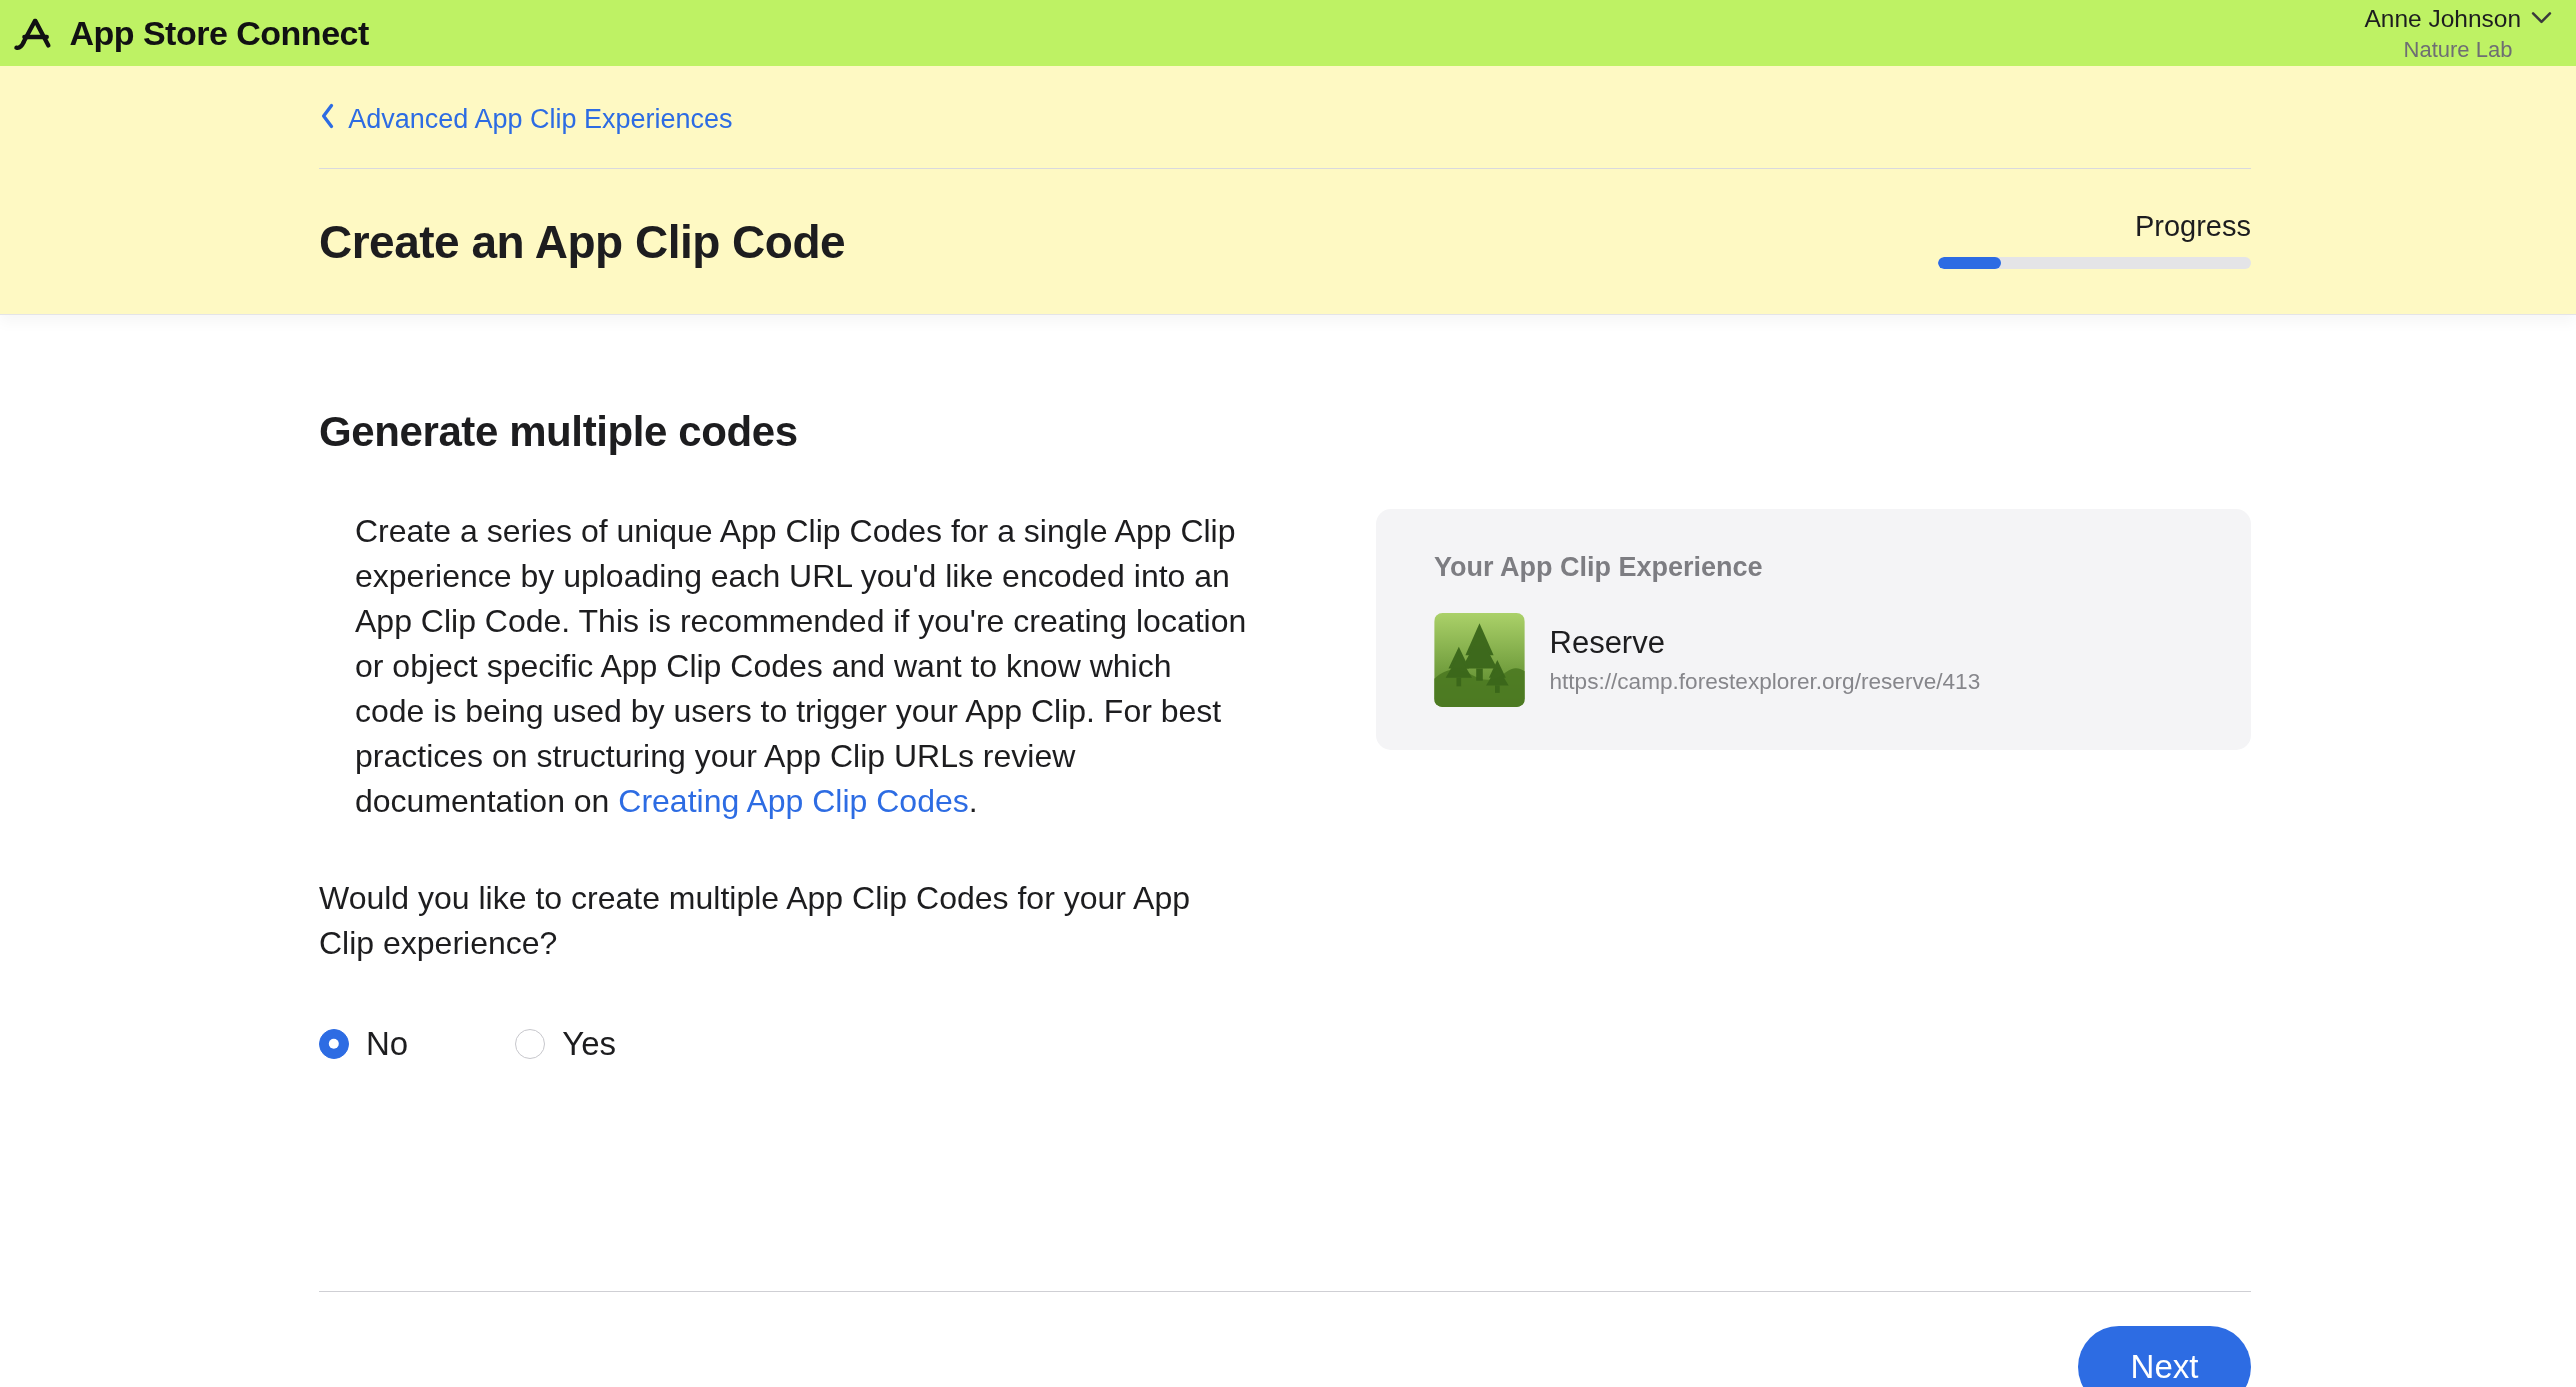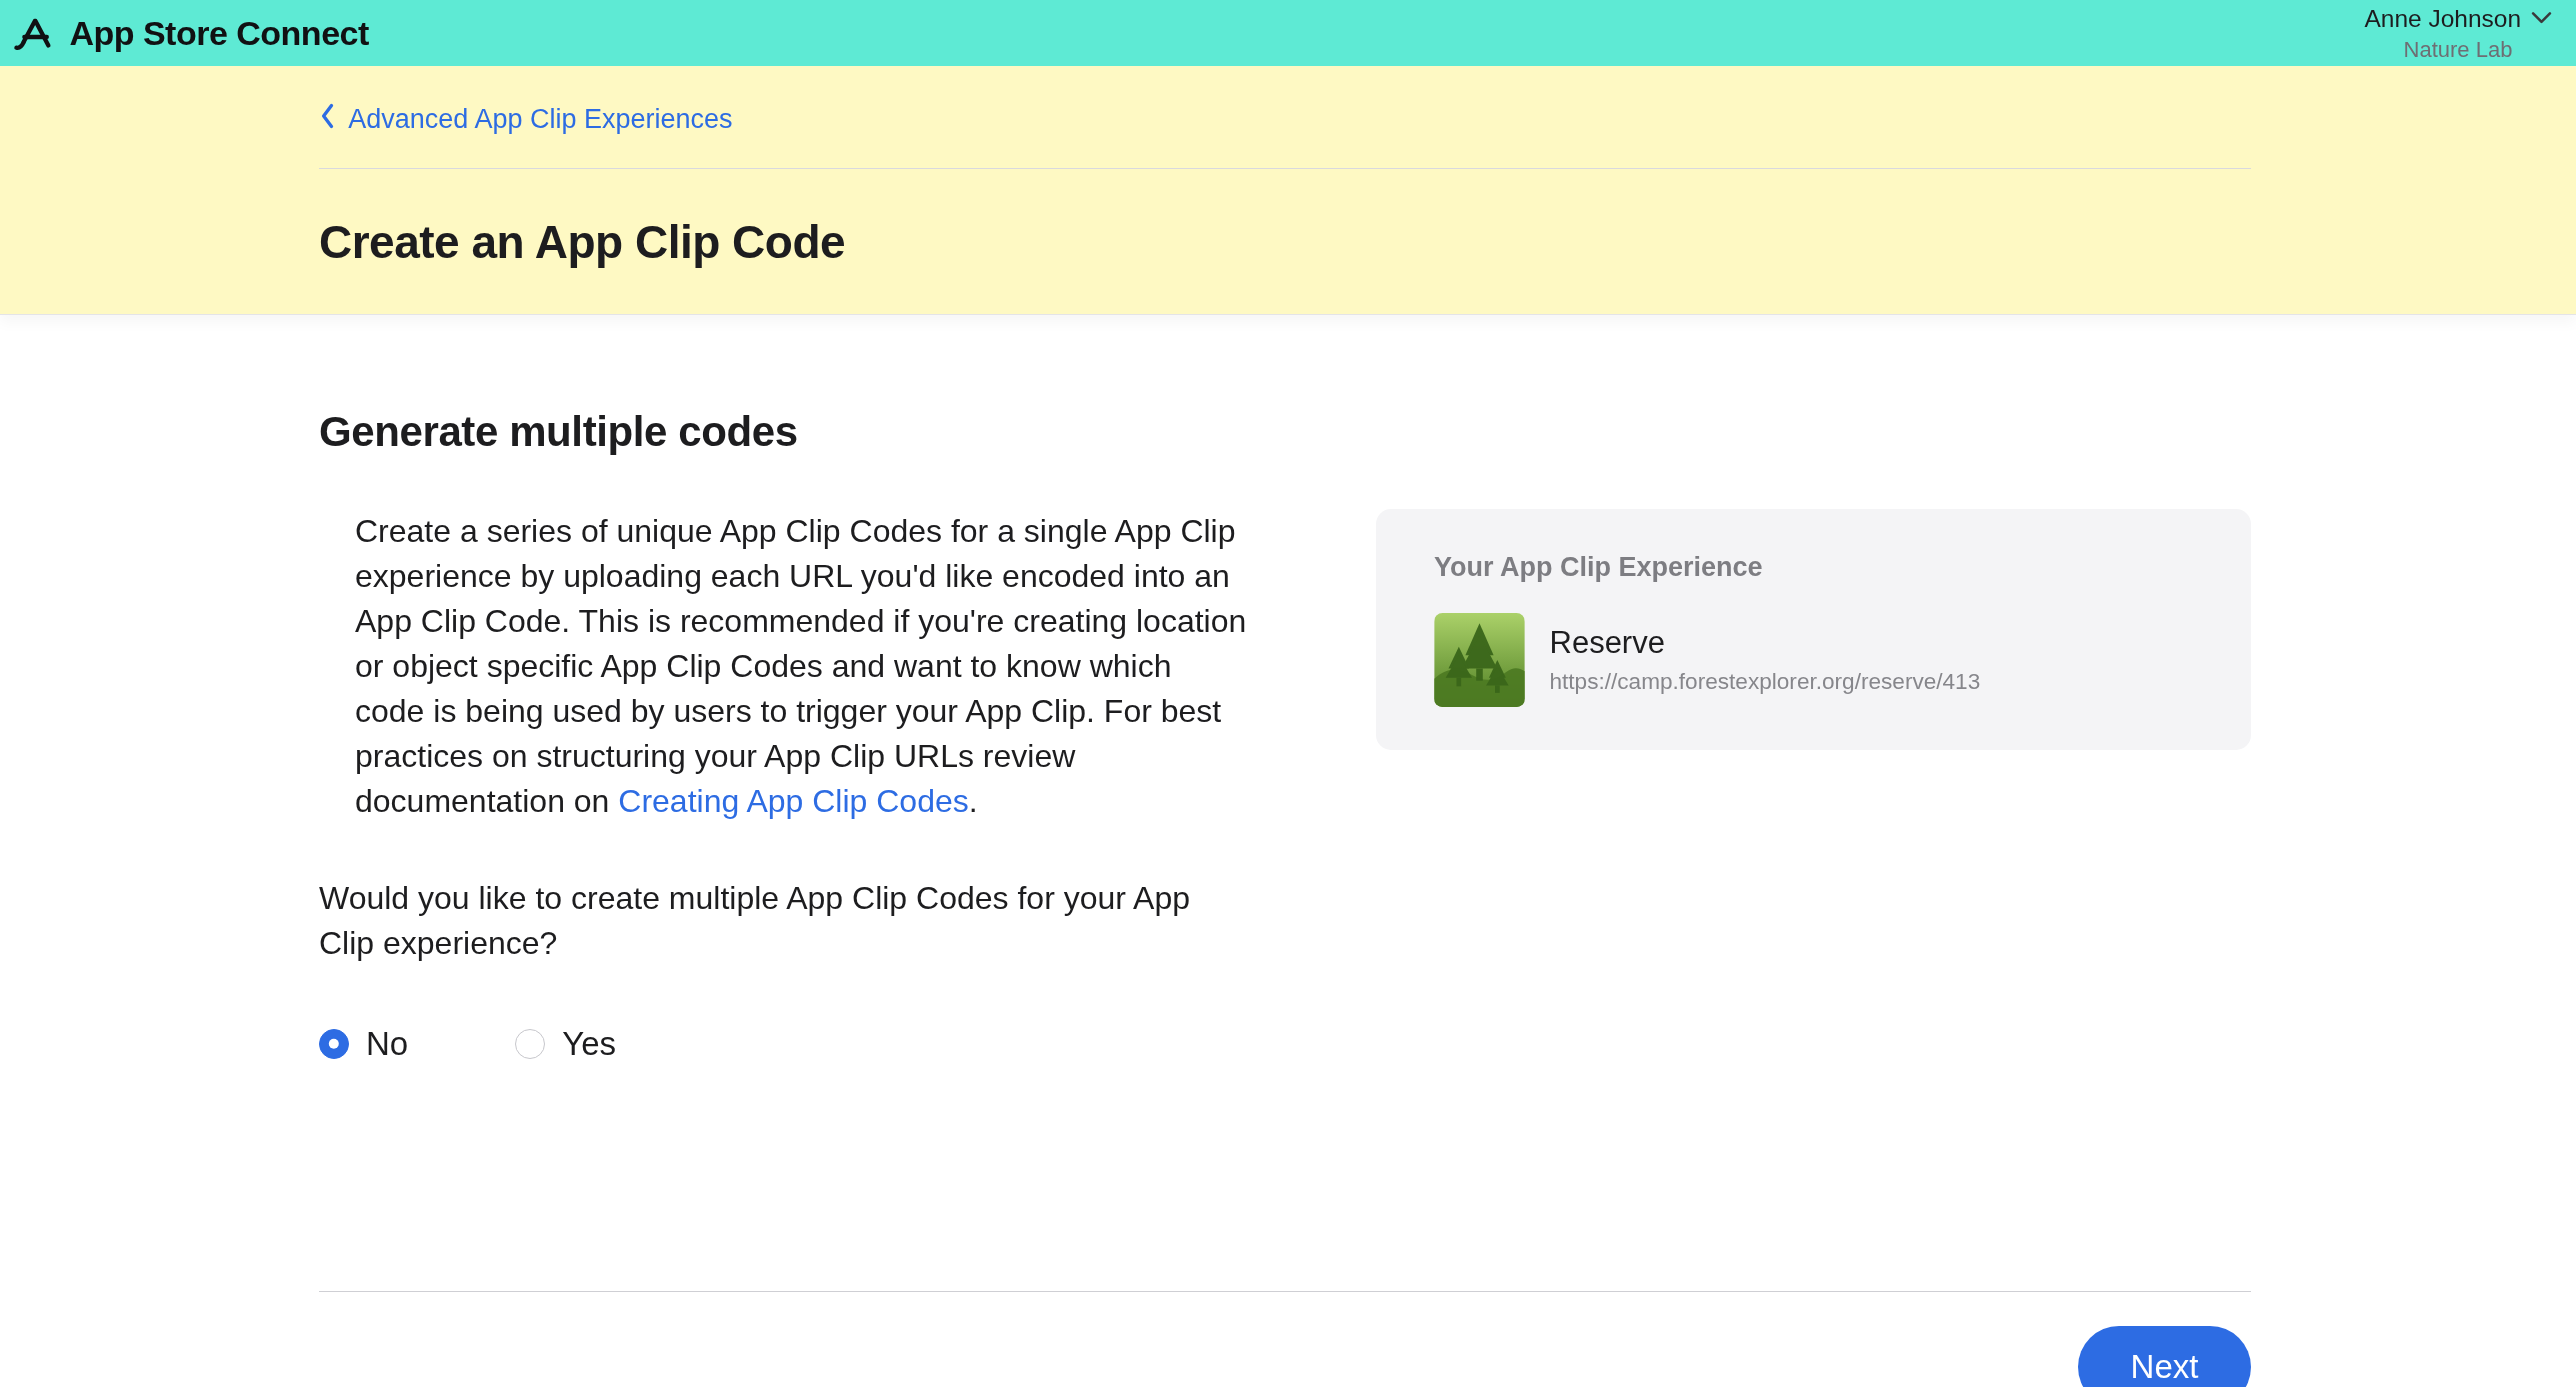--- a/index.html
+++ b/index.html
@@ -7,21 +7,21 @@
   body {
     font-family:"Liberation Sans", sans-serif;
     background:#ffffff;
     color:#1d1d1f;
     overflow:hidden;
   }
 
   
   .topnav {
     height:66px;
-    background:#5eead4;
+    background:#bef264;
     display:flex;
     align-items:center;
     justify-content:space-between;
     padding:0 24.5px 0 13.2px;
   }
   .brand { display:flex; align-items:center; gap:13.2px; }
   .brand svg { display:block; }
   .brand-title { font-size:34px; font-weight:bold; letter-spacing:-0.5px; color:#111113; }
   .user-block { text-align:center; line-height:1.18; padding-top:1.9px; }
   .user-name-row { display:flex; align-items:center; justify-content:flex-end; gap:9.4px; cursor:pointer; }
@@ -134,20 +134,26 @@
           <svg width="18" height="28" viewBox="0 0 20 32" fill="none" stroke="#2d6ce3" stroke-width="3.8" stroke-linecap="round" stroke-linejoin="round">
             <polyline points="14,4 5,16 14,28"></polyline>
           </svg>
         </span>
         <span>Advanced App Clip Experiences</span>
       </a>
     </div>
     <div class="header-divider"></div>
     <div class="title-row">
       <h1 class="page-title">Create an App Clip Code</h1>
+      <div class="progress-block">
+        <div class="progress-label">Progress</div>
+        <div class="progress-track">
+          <div class="progress-fill" style="width: 20%;"></div>
+        </div>
+      </div>
     </div>
   </div>
 </section>
 
 <main class="main">
   <div class="container">
     <h2 class="section-title">Generate multiple codes</h2>
 
     <div class="columns">
       <div class="left-col">

